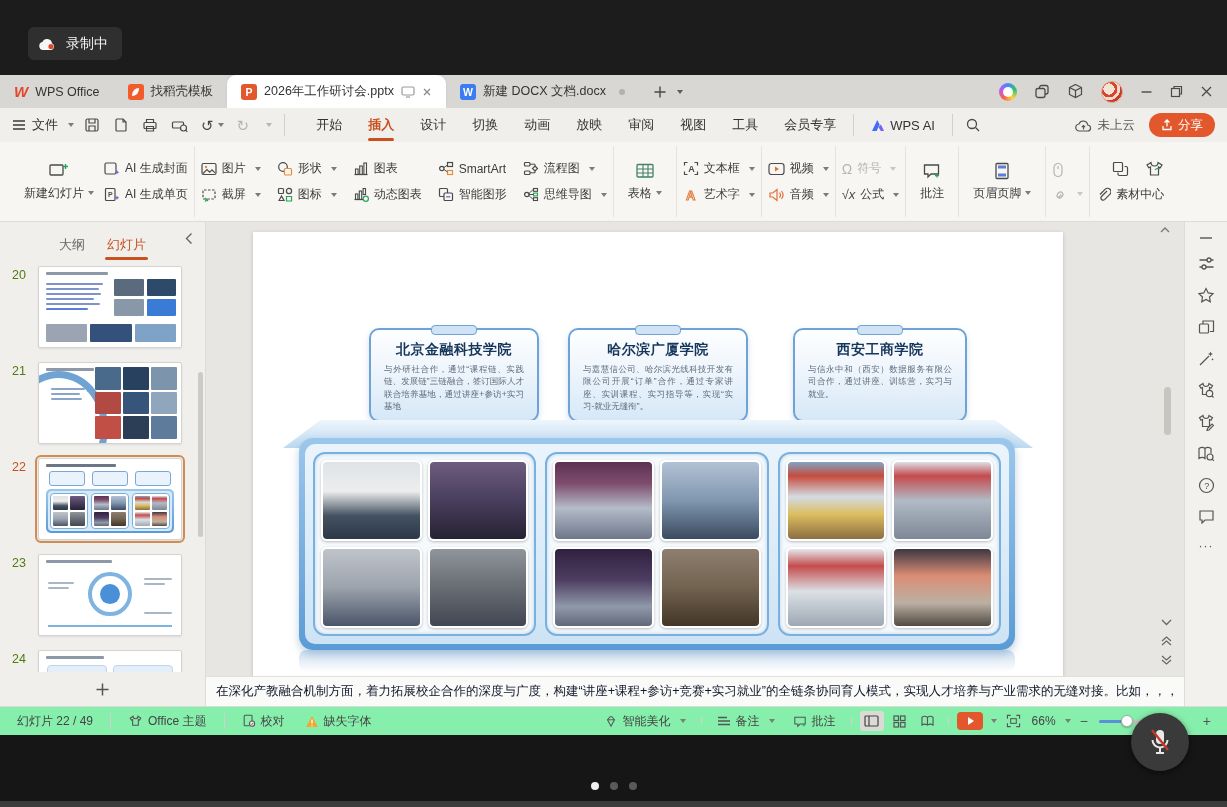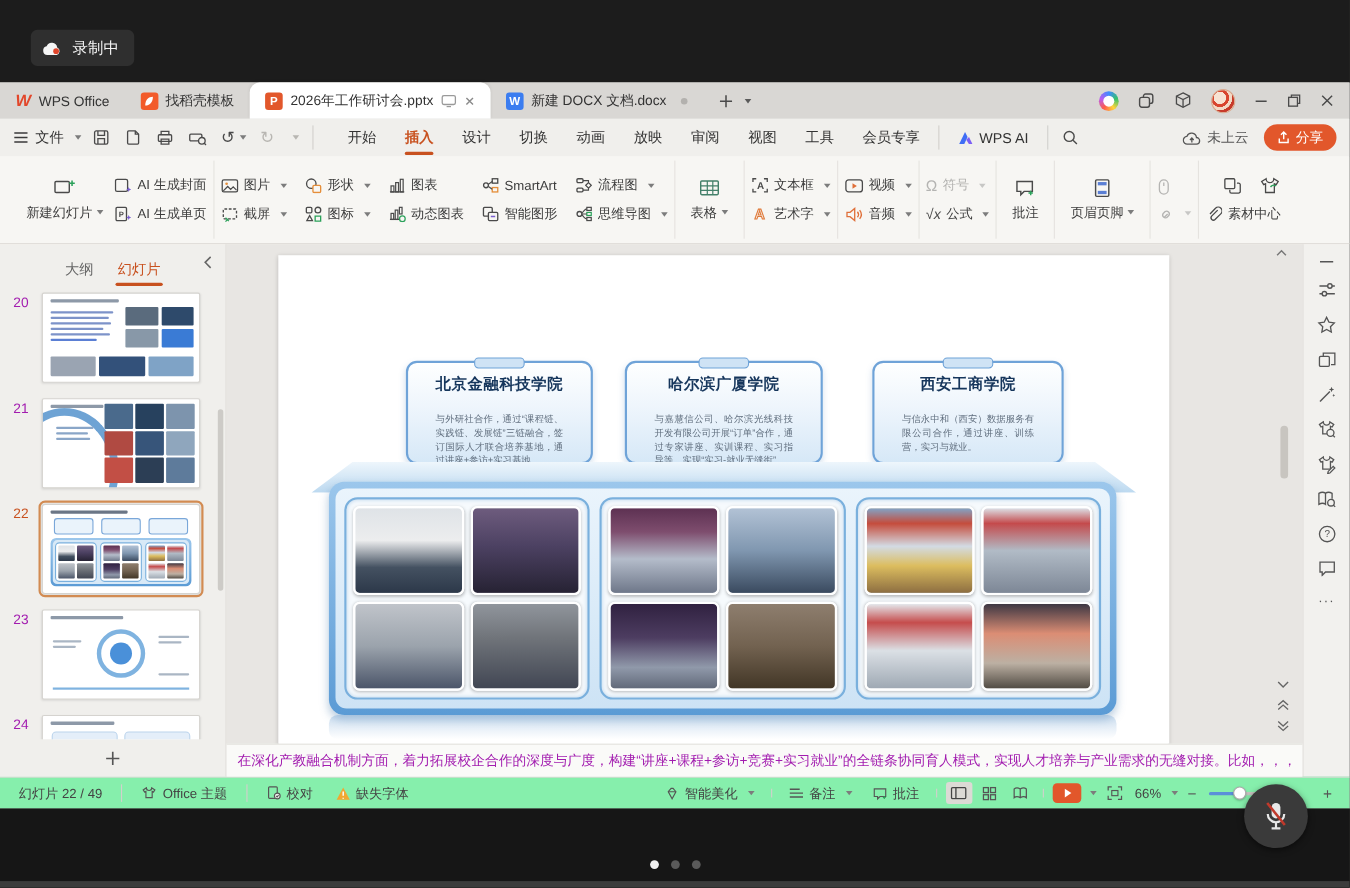--- a/index.html
+++ b/index.html
@@ -75,21 +75,21 @@
   .sidebar{width:205px;background:#f0efec;border-right:1px solid #dedcd8;position:relative;
            display:flex;flex-direction:column;flex:0 0 auto}
   .sb-head{height:36px;display:flex;align-items:flex-end;justify-content:center;gap:22px;font-size:13px;color:#666;
            position:relative;flex:0 0 auto}
   .sb-tab{position:relative;padding:4px 0}
   .sb-tab.active{color:#c8511f}
   .sb-tab.active::after{content:"";position:absolute;left:-2px;right:-2px;bottom:-2px;height:3px;background:#c8511f;border-radius:2px}
   .sb-collapse{position:absolute;right:12px;top:10px;color:#666}
   .thumbs{flex:1;overflow:hidden;padding-top:8px}
   .thumb-row{display:flex;align-items:flex-start;margin:0 0 14px 0}
-  .tnum{width:38px;text-align:center;font-size:12.5px;color:#a21caf;padding-top:2px}
+  .tnum{width:38px;text-align:center;font-size:12.5px;color:#4d7c0f;padding-top:2px}
   .tnum.sel{color:#c8511f}
   .tframe{width:142px;height:80px;background:#fff;border:1px solid #d5d3cf;border-radius:2px;
           box-shadow:0 1px 2px rgba(0,0,0,.08);position:relative;overflow:hidden}
   .tframe.sel{outline:2px solid #d28b52;outline-offset:1px;border-radius:3px}
   .tframe.cut{height:40px}
   .sb-add{height:34px;display:flex;align-items:center;justify-content:center;flex:0 0 auto}
   .sb-scroll{position:absolute;right:2px;top:150px;width:5px;height:165px;border-radius:3px;background:#cdcbc7}
 
   
   .m-title{position:absolute;left:7px;top:5px;height:3px;width:62px;background:#8d99a8;border-radius:1px}
@@ -102,21 +102,21 @@
   .slide{position:absolute;left:47px;top:10px;width:810px;height:446px;background:#fff;
          box-shadow:0 1px 4px rgba(0,0,0,.18)}
   .slide-title{position:absolute;left:38px;top:28px;font-size:26px;font-weight:bold;color:#1c1c1c;letter-spacing:1px}
   .cards{position:absolute;left:0;top:96px;width:100%;height:94px}
   .card{position:absolute;height:90px;border:2px solid #6fa3d8;border-radius:10px;
         background:linear-gradient(180deg,#feffff 0%,#eef5fc 45%,#d6e8f7 100%);
         box-shadow:0 3px 6px rgba(90,140,190,.25);text-align:center}
   .card::before{content:"";position:absolute;top:-5px;left:50%;transform:translateX(-50%);
         width:44px;height:8px;background:#cfe3f5;border:1.5px solid #6fa3d8;border-radius:4px}
   .card h3{margin:11px 6px 4px;font-size:14px;color:#16365c;letter-spacing:.5px}
-  .card p{margin:16px;padding:0 9px;font-size:8.5px;line-height:1.45;color:#5f6d7d;text-align:justify}
+  .card p{margin:4px;padding:0 9px;font-size:8.5px;line-height:1.45;color:#5f6d7d;text-align:justify}
   .platform-top{position:absolute;left:30px;top:188px;width:750px;height:28px;
         background:linear-gradient(180deg,#eef6fc,#bcd9f0);
         clip-path:polygon(5% 0,95% 0,100% 100%,0 100%)}
   .panel{position:absolute;left:46px;top:206px;width:716px;height:212px;border-radius:14px;
         background:linear-gradient(180deg,#9cc7ec 0%,#5b9bd5 100%);padding:6px;box-sizing:border-box;
         box-shadow:0 4px 8px rgba(70,120,170,.35)}
   .panel-in{width:100%;height:100%;border-radius:10px;background:linear-gradient(180deg,#eaf4fc,#cde3f5);
         display:flex;gap:9px;padding:8px;box-sizing:border-box}
   .pgroup{flex:1;border-radius:12px;background:#f6fafd;border:2px solid #7ab0dd;
         box-shadow:inset 0 0 4px rgba(120,170,215,.5);padding:6px;box-sizing:border-box;
@@ -137,21 +137,21 @@
   .g11{background:linear-gradient(180deg,#e4e8ec 0%,#c54c4c 22%,#dbe0e5 55%,#9ea8b3 100%)}
   .g12{background:linear-gradient(180deg,#3d3743 0%,#db8d74 35%,#bcb0a3 70%,#514b43 100%)}
 
   
   .cv-up{position:absolute;right:14px;top:4px;color:#777}
   .cv-thumb{position:absolute;right:13px;top:165px;width:7px;height:48px;border-radius:4px;background:#c8c5c0}
   .cv-nav{position:absolute;right:12px;bottom:10px;display:flex;flex-direction:column;gap:9px;align-items:center}
 
   
   .notesbar{flex:0 0 29px;background:#fafaf8;border-top:1px solid #e2e0dc;display:flex;align-items:center;
-            padding:0 10px;font-size:12.5px;color:#a21caf;white-space:nowrap;overflow:hidden}
+            padding:0 10px;font-size:12.5px;color:#0f172a;white-space:nowrap;overflow:hidden}
 
   
   .rightrail{width:42px;background:#f2f1ee;border-left:1px solid #dedcd8;display:flex;flex-direction:column;
              align-items:center;padding-top:14px;gap:15px;flex:0 0 auto;color:#555}
 
   
   .statusbar{height:28px;background:#86efac;border-top:1px solid #dcdad6;display:flex;align-items:center;
              padding:0 10px;font-size:12px;color:#444;flex:0 0 auto;gap:6px}
   .st{display:flex;align-items:center;gap:5px;padding:0 7px;white-space:nowrap}
   .viewbtn{width:24px;height:20px;display:flex;align-items:center;justify-content:center;border-radius:3px}

